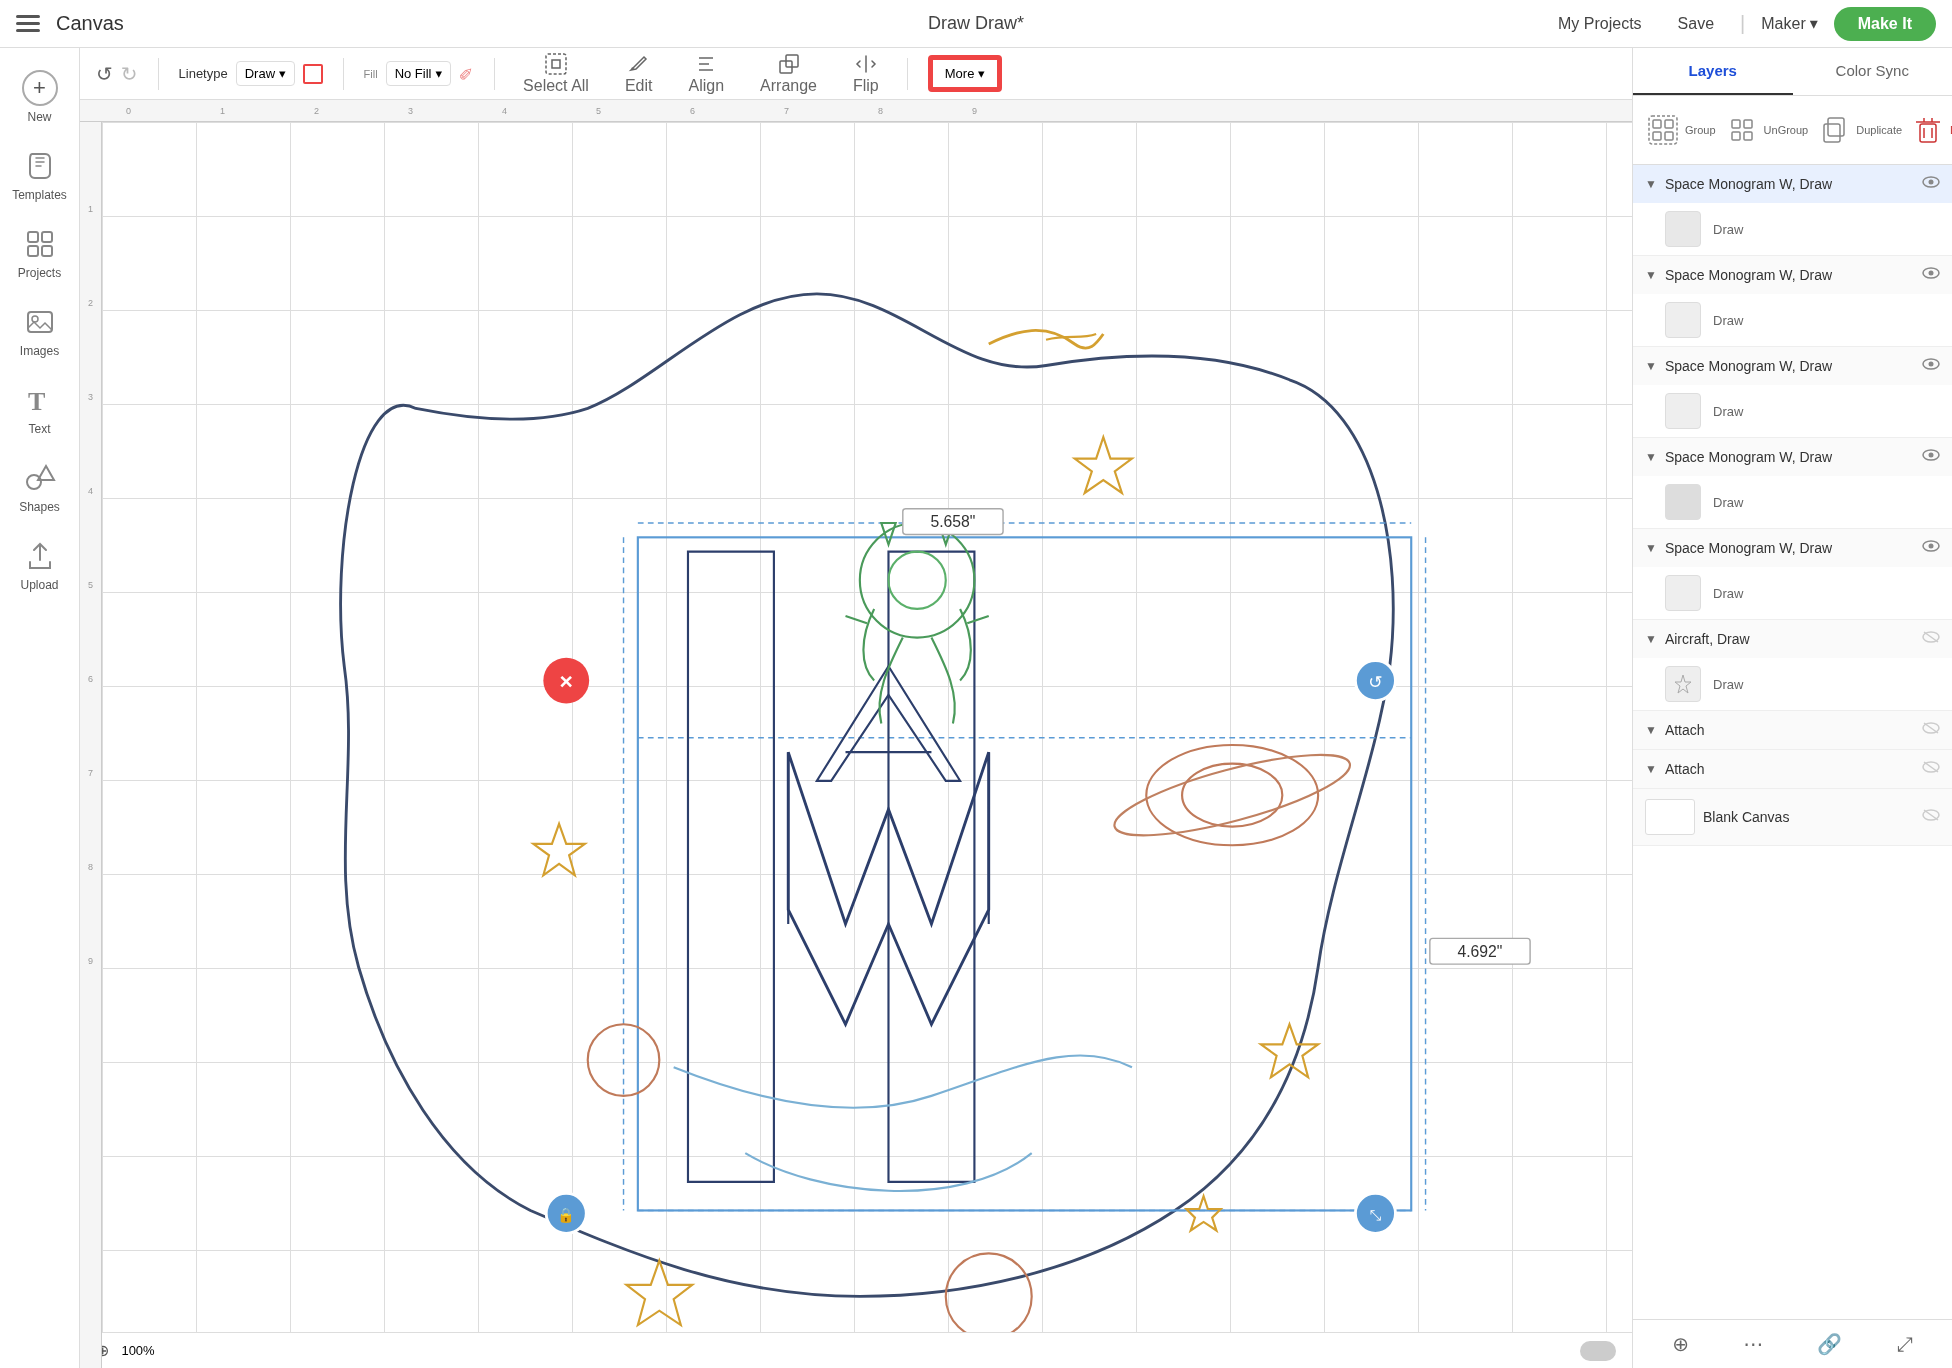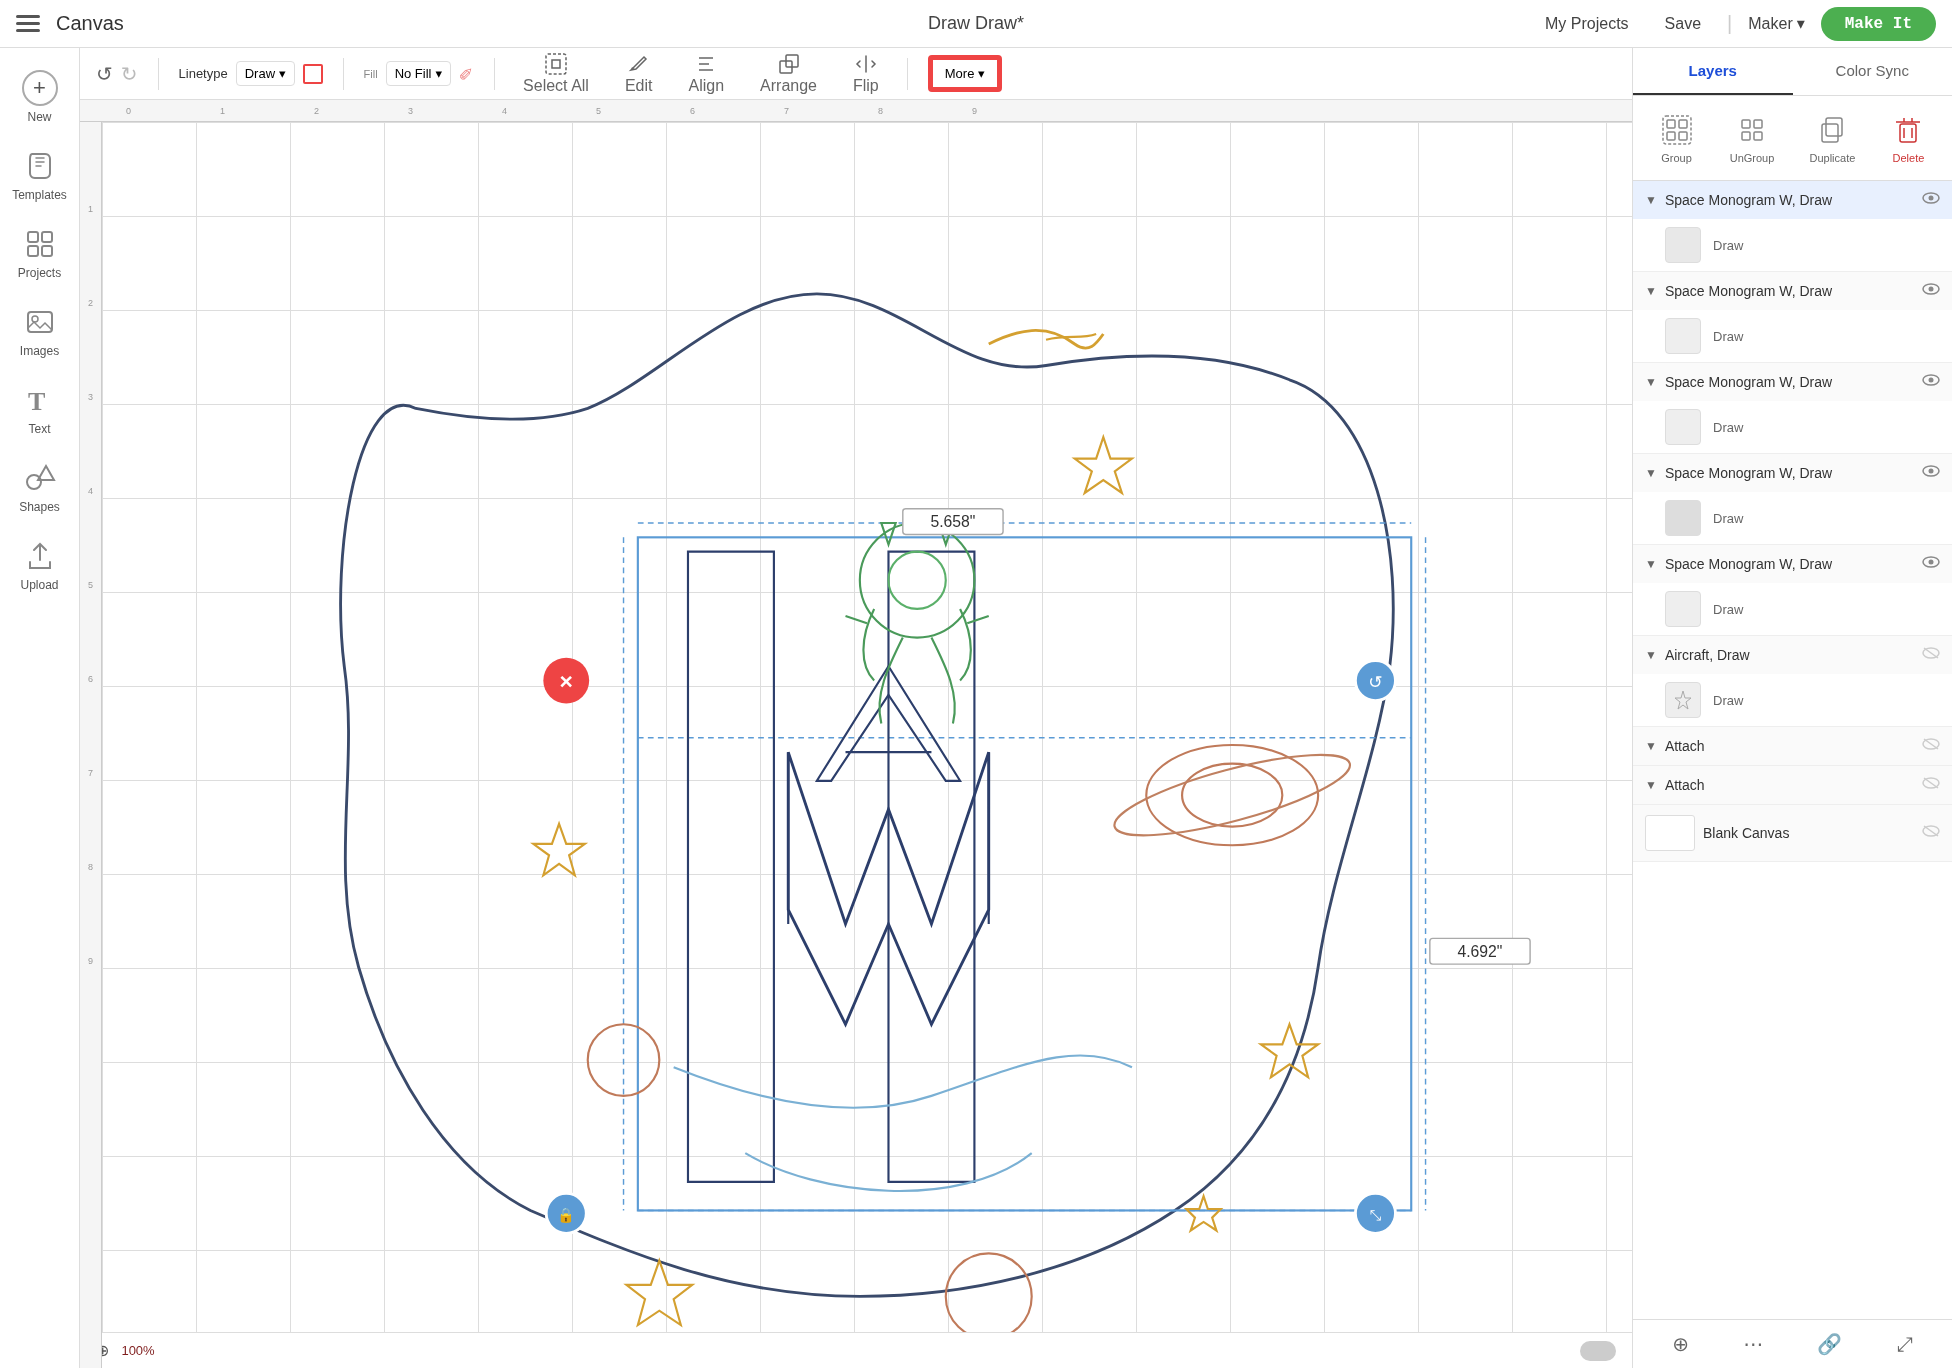--- a/index.html
+++ b/index.html
@@ -18,21 +18,21 @@
       z-index: 10;
     }
     .hamburger-icon { cursor: pointer; display: flex; flex-direction: column; gap: 4px; }
     .hamburger-icon span { width: 24px; height: 3px; background: #555; border-radius: 2px; display: block; }
     .nav-title { font-size: 20px; color: #333; font-weight: 400; margin-right: auto; }
     .nav-center { position: absolute; left: 50%; transform: translateX(-50%); font-size: 18px; color: #444; font-weight: 500; }
     .nav-right { display: flex; align-items: center; gap: 16px; margin-left: auto; }
     .nav-btn { background: none; border: none; font-size: 16px; color: #444; cursor: pointer; padding: 6px 10px; }
     .nav-divider { color: #ccc; font-size: 20px; }
     .maker-btn { display: flex; align-items: center; gap: 4px; background: none; border: none; font-size: 16px; color: #444; cursor: pointer; }
-    .make-it-btn { background: #4caf50; color: #fff; border: none; border-radius: 24px; padding: 8px 24px; font-size: 16px; cursor: pointer; font-weight: 600; font-family: Liberation Mono, monospace; }
+    .make-it-btn { background: #4caf50; color: #fff; border: none; border-radius: 24px; padding: 8px 24px; font-size: 16px; cursor: pointer; font-weight: 600; }
 
     
     .main-area { display: flex; flex: 1; overflow: hidden; }
 
     
     .left-sidebar {
       width: 80px;
       background: #fff;
       border-right: 1px solid #ddd;
       display: flex;
@@ -170,21 +170,21 @@
     .panel-actions {
       display: flex;
       align-items: center;
       justify-content: space-around;
       padding: 12px 8px;
       border-bottom: 1px solid #ddd;
       flex-shrink: 0;
     }
     .panel-action-btn {
       display: flex;
-      flex-direction: column;
+      flex-direction: row;
       align-items: center;
       gap: 4px;
       cursor: pointer;
       padding: 4px;
     }
     .panel-action-btn .action-icon { width: 36px; height: 36px; display: flex; align-items: center; justify-content: center; }
     .panel-action-btn .action-label { font-size: 11px; color: #666; }
     .delete-btn .action-icon { color: #e44; }
 
     
@@ -514,21 +514,21 @@
           <rect x="460" y="270" width="70" height="18" rx="2" fill="white" stroke="#aaa"></rect>
           <text x="495" y="283" text-anchor="middle" font-size="11" fill="#333">5.658"</text>
 
           <rect x="828" y="570" width="70" height="18" rx="2" fill="white" stroke="#aaa"></rect>
           <text x="863" y="583" text-anchor="middle" font-size="11" fill="#333">4.692"</text>
         </svg>
       </div>
 
       <div style="position:absolute;bottom:0;left:0;right:0;height:36px;background:#fff;border-top:1px solid #ddd;display:flex;align-items:center;padding:0 16px;gap:12px;">
         <button style="background:none;border:none;font-size:16px;cursor:pointer;color:#555;">⊕</button>
-        <span style="font-size:13px;color:#7f1d1d;">100%</span>
+        <span style="font-size:13px;color:#000000;">100%</span>
         <div class="toggle-switch" style="margin-left:auto;"></div>
       </div>
     </div>
   </div>
 
   <aside class="right-panel">
 
     <div class="right-panel-tabs">
       <div class="panel-tab active">Layers</div>
       <div class="panel-tab">Color Sync</div>

